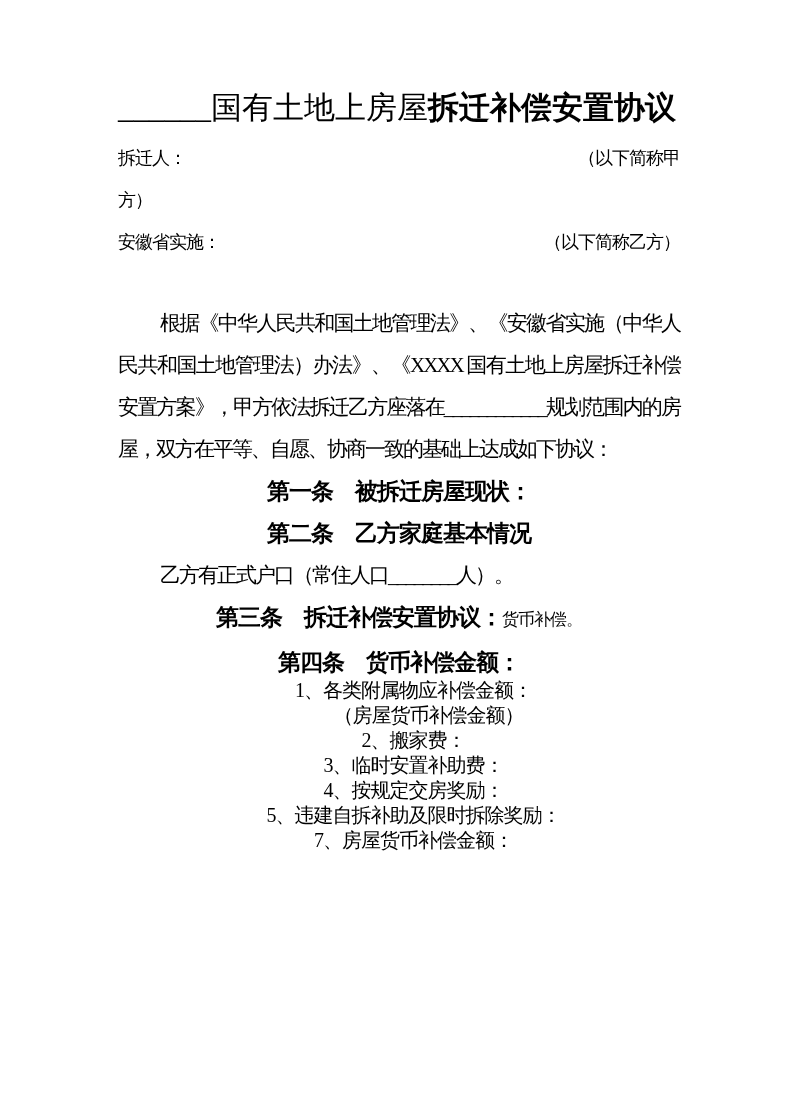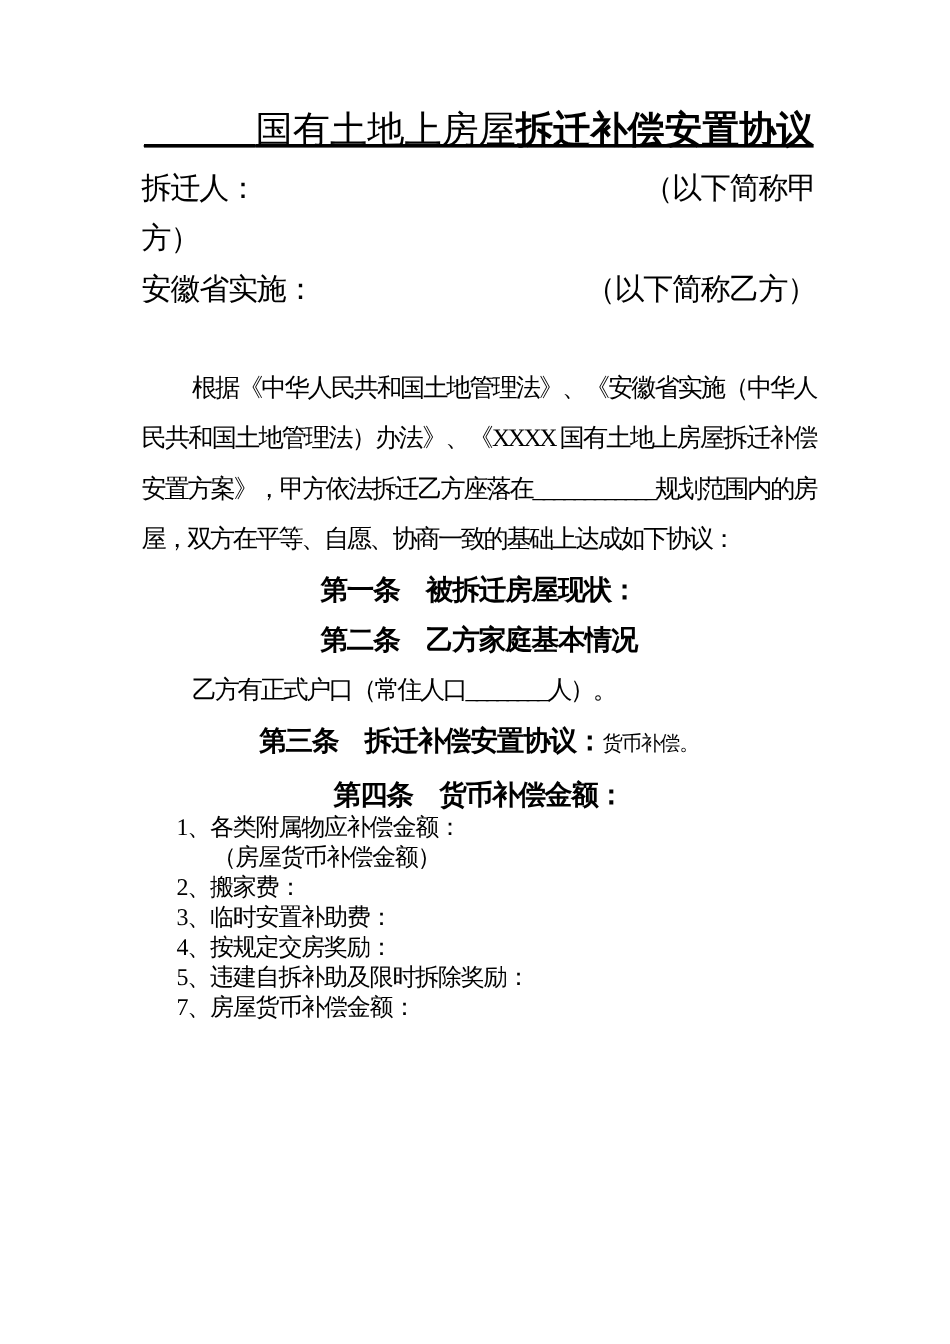--- a/index.html
+++ b/index.html
@@ -20,32 +20,30 @@
     height: 1120px;
     padding-left: 118px;
     padding-right: 112px;
     background: #ffffff;
   }
   .doc-title {
     margin: 84px 0 5px 0;
     font-size: 31px;
     font-weight: normal;
     line-height: 48px;
-    text-align: center;
     white-space: nowrap;
     letter-spacing: 0;
-    text-decoration: underline;
   }
   .doc-title .title-bold {
     font-weight: 700;
   }
   .party-row {
     display: flex;
     justify-content: space-between;
-    font-size: 25px;
+    font-size: 18px;
     line-height: 42px;
     letter-spacing: -1px;
   }
   .para {
     margin: 0;
     font-size: 21px;
     line-height: 42px;
     letter-spacing: -2px;
     text-align: justify;
     text-indent: 2em;
@@ -67,20 +65,21 @@
     font-weight: normal;
     font-family: Liberation Sans, sans-serif;
     font-size: 17px;
   }
   .item-list {
     margin-top: -5px;
     margin-left: 29px;
     font-size: 20px;
     line-height: 25px;
     letter-spacing: -1px;
+    text-align: center;
   }
   .item-list .li {
     white-space: nowrap;
   }
   .item-list .li.cont {
     padding-left: 30px;
   }
 </style>
 </head>
 <body>

